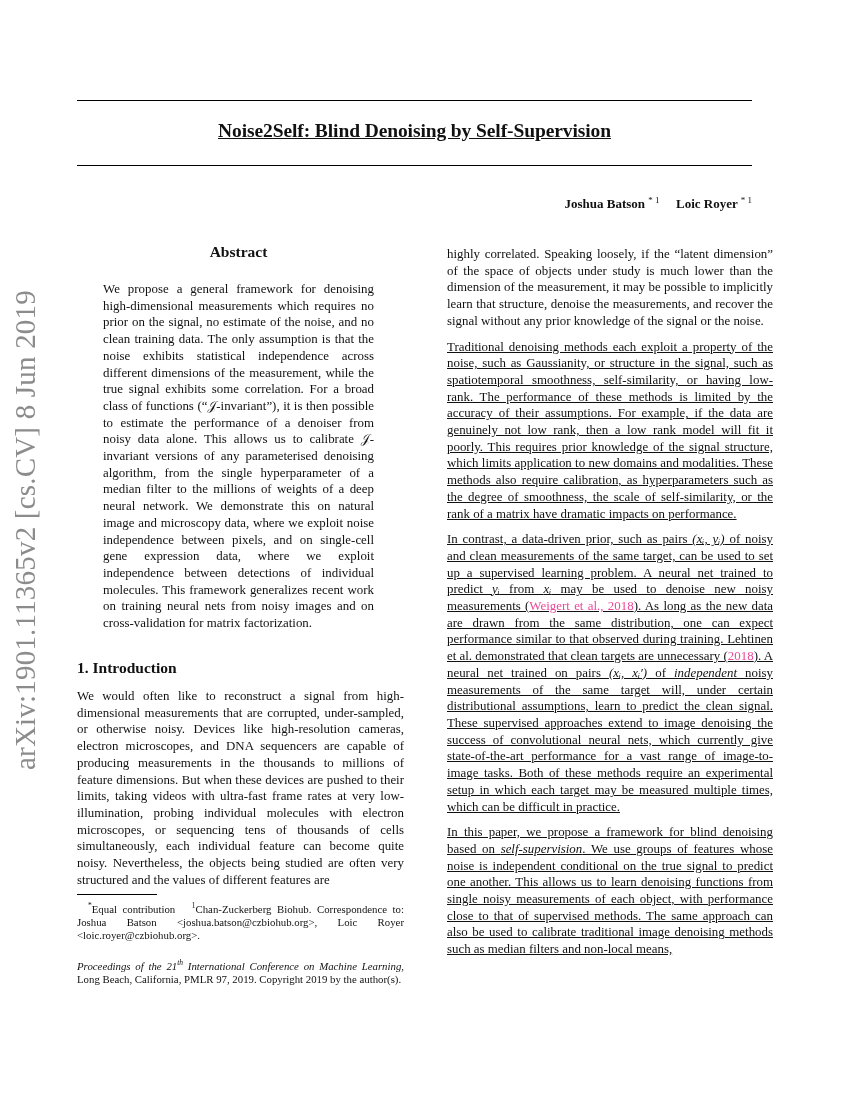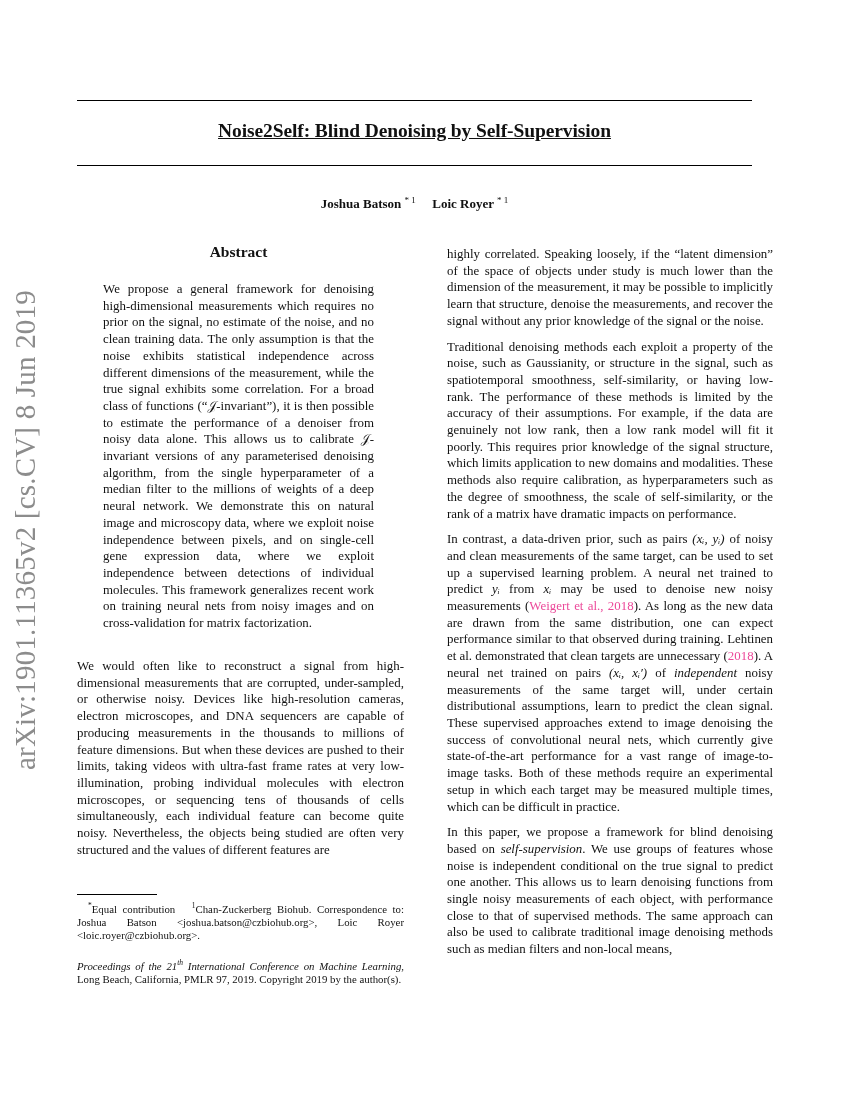--- a/index.html
+++ b/index.html
@@ -3,34 +3,34 @@
   <meta charset="utf-8">
   <style>
     html, body { margin: 0; padding: 0; background: #ffffff; }
     body { width: 850px; height: 1100px; position: relative; overflow: hidden;
            font-family: "Liberation Serif", "DejaVu Serif", serif; color: #111; }
     .rule { position: absolute; left: 77px; width: 675px; height: 0; border-top: 1.3px solid #000; }
     #rule-top { top: 100px; }
     #rule-bottom { top: 165px; }
     .title { position: absolute; top: 120px; left: 77px; width: 675px; text-align: center;
              font-weight: bold; font-size: 19.5px; letter-spacing: -0.1px; text-decoration: underline; }
-    .authors { position: absolute; top: 195px; left: 77px; width: 675px; text-align: center;
+    .authors { position: absolute; top: 195px; left: 77px; width: 675px; text-align: right;
                font-weight: bold; font-size: 13px; }
     .authors sup { font-weight: normal; font-size: 9px; }
     .authors .gap { display: inline-block; width: 10px; }
     .arxiv { position: absolute; left: 9px; top: 770px; transform-origin: 0 0; transform: rotate(-90deg);
              font-size: 29px; color: #8c8c8c; white-space: nowrap; letter-spacing: 0.2px; }
     .col { position: absolute; font-size: 12.9px; line-height: 16.7px; text-align: justify; hyphens: manual; }
     #col-left-abs { left: 103px; top: 243px; width: 271px; }
     #col-left-intro { left: 77px; top: 658px; width: 327px; }
     #col-right { left: 427px; top: 246px; width: 326px; margin-left: 20px; }
     .abs-head { text-align: center; font-weight: bold; font-size: 15.5px; line-height: 18px; margin-bottom: 20px; }
     .sec-head { font-weight: bold; font-size: 15.5px; line-height: 20px; margin: 0 0 10px 0; }
     p { margin: 0; }
-    .para + .para { margin-top: 9px; }
+    .para + .para { margin-top: 9px; text-decoration: underline; }
     .cite { color: #ec4899; }
     .math { font-style: italic; }
     .footrule { position: absolute; left: 77px; top: 894px; width: 80px; border-top: 1px solid #000; }
     .footnote { position: absolute; left: 77px; top: 899px; width: 327px; font-size: 10.8px; line-height: 13.2px; text-align: justify; }
     .footnote sup { font-size: 7.5px; }
     .proceedings { position: absolute; left: 77px; top: 956px; width: 327px; font-size: 10.8px; line-height: 13.2px; text-align: justify; }
     .proceedings sup { font-size: 7.5px; font-style: italic; }
     em { font-style: italic; }
   </style>
 </head>
@@ -49,20 +49,21 @@
 </div>
 
 <div class="arxiv">arXiv:1901.11365v2  [cs.CV]  8 Jun 2019</div>
 
 <div class="col" id="col-left-abs">
   <div class="abs-head">Abstract</div>
   <p>We propose a general framework for denoising high-dimensional measurements which requires no prior on the signal, no estimate of the noise, and no clean training data. The only assumption is that the noise exhibits statistical independence across different dimensions of the measurement, while the true signal exhibits some correlation. For a broad class of functions (“𝒥-invariant”), it is then possible to estimate the performance of a denoiser from noisy data alone. This allows us to calibrate 𝒥-invariant versions of any pa­rameterised denoising algorithm, from the single hyperparameter of a median filter to the millions of weights of a deep neural network. We demon­strate this on natural image and microscopy data, where we exploit noise independence between pixels, and on single-cell gene expression data, where we exploit independence between detec­tions of individual molecules. This framework generalizes recent work on training neural nets from noisy images and on cross-validation for matrix factorization.</p>
 </div>
 
 <div class="col" id="col-left-intro">
+  <div class="sec-head">1. Introduction</div>
   <p>We would often like to reconstruct a signal from high-dimensional measurements that are corrupted, under-sampled, or otherwise noisy. Devices like high-resolution cameras, electron microscopes, and DNA sequencers are capable of producing measurements in the thousands to mil­lions of feature dimensions. But when these devices are pushed to their limits, taking videos with ultra-fast frame rates at very low-illumination, probing individual molecules with electron microscopes, or sequencing tens of thousands of cells simultaneously, each individual feature can become quite noisy. Nevertheless, the objects being studied are of­ten very structured and the values of different features are</p>
 </div>
 
 <div class="footrule"></div>
 <div class="footnote">
   &nbsp;&nbsp;<sup>*</sup><span>Equal contribution</span>&nbsp;&nbsp;
   <sup>1</sup><span>Chan-Zuckerberg Biohub. Correspon­dence to: Joshua Batson &lt;joshua.batson@czbiohub.org&gt;, Loic Royer &lt;loic.royer@czbiohub.org&gt;.</span>
 </div>
 <div class="proceedings">
   <em><span>Proceedings of the 21</span><sup>th</sup><span> International Conference on Machine Learning</span></em><span>, Long Beach, California, PMLR 97, 2019. Copyright 2019 by the author(s).</span>

